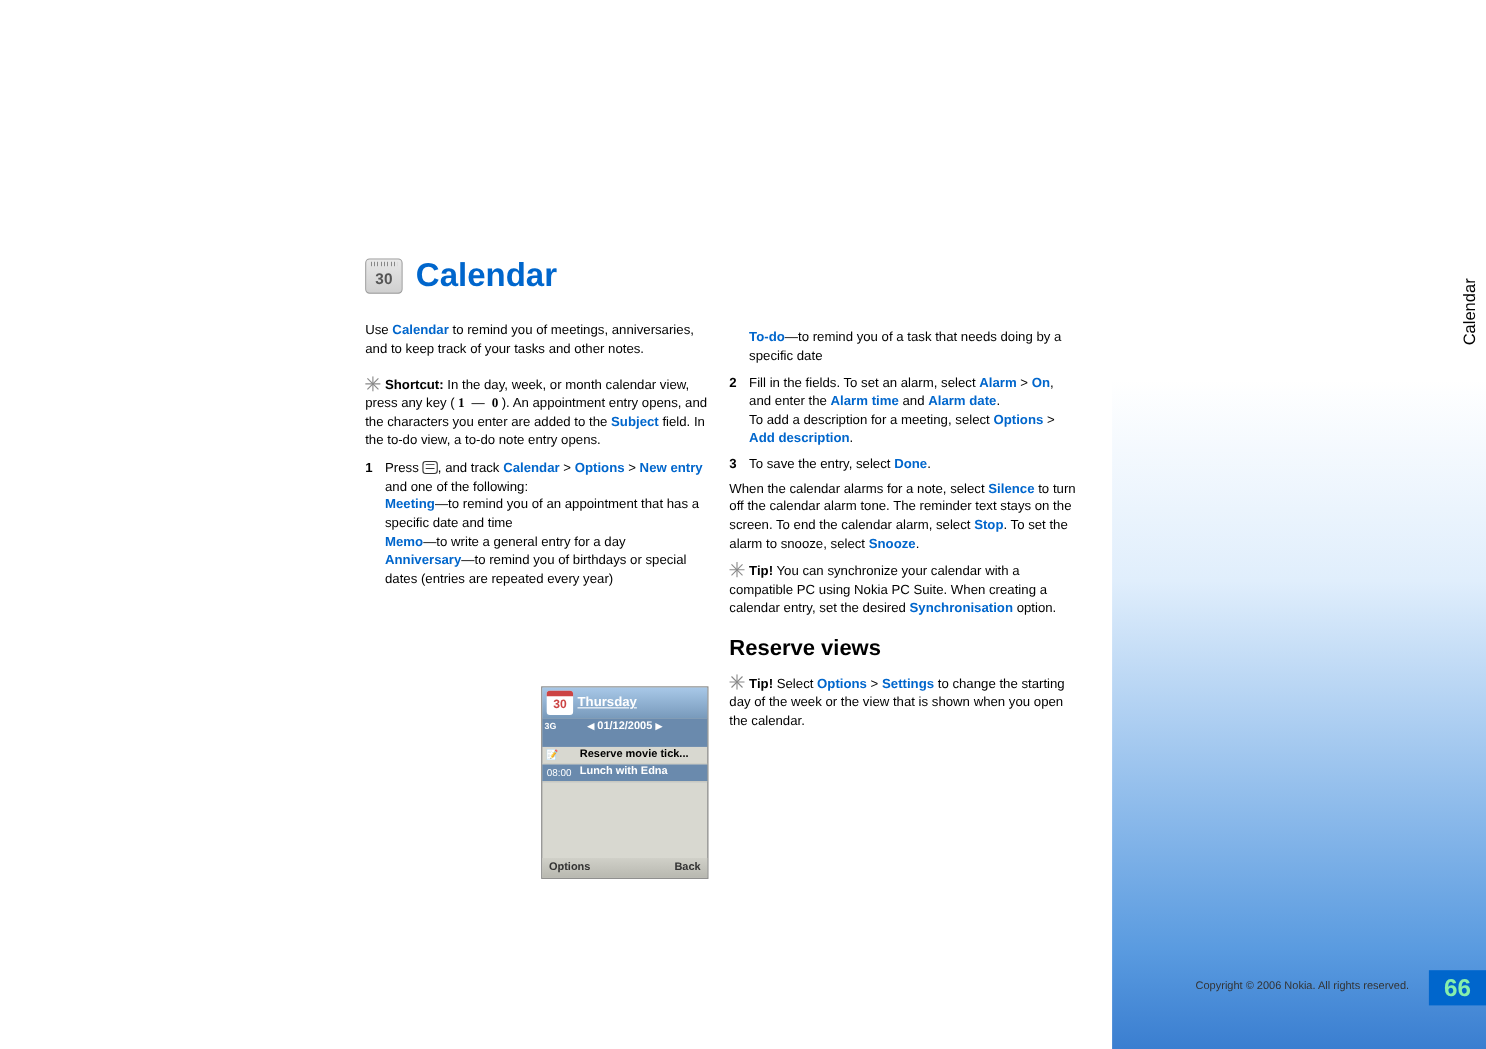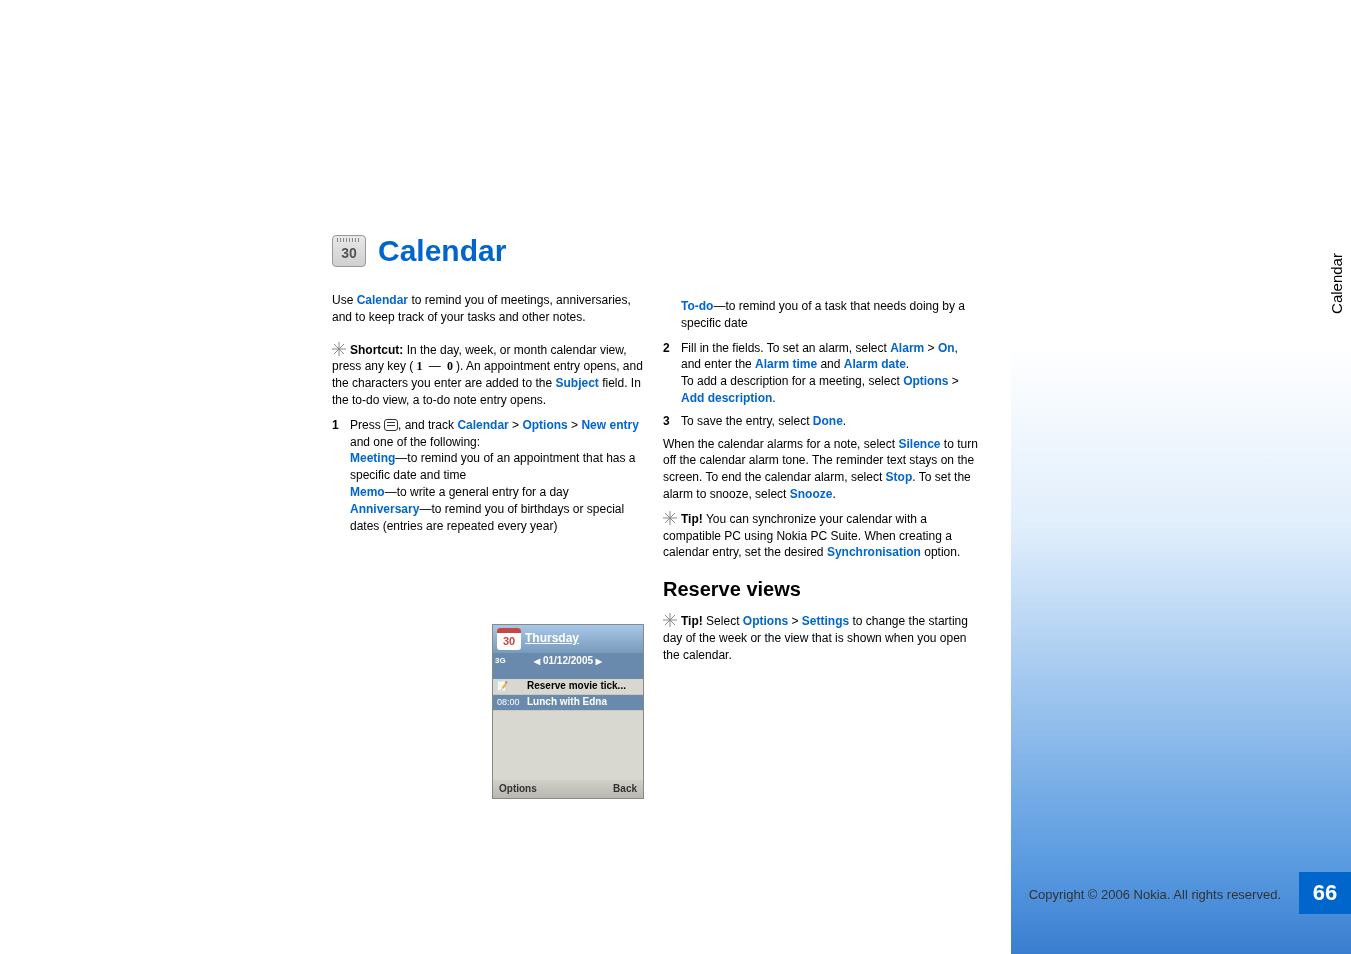--- a/index.html
+++ b/index.html
@@ -163,32 +163,32 @@
     top:345px;
     bottom:0;
     width:340px;
     background:linear-gradient(#fff 0%, #e0eefc 30%, #5a9be0 85%, #3a7ed0 100%);
     z-index:-1;
   }
   .page-num-box{
     position:absolute;
     right:0;
     bottom:40px;
-    width:52px;height:42px;
+    width:52px;height:32px;
     background:#0066cc;
-    color:#ffffff;
+    color:#86efac;
     font-size:22px;
     font-weight:bold;
     display:flex;align-items:center;justify-content:center;
   }
   .copyright{
     position:absolute;
     right:70px;
     bottom:52px;
-    font-size:13px;
+    font-size:10px;
     color:#333;
   }
   .menu-key-icon{
     display:inline-block;width:14px;height:12px;vertical-align:-2px;
     border:1px solid #333;border-radius:3px;position:relative;
   }
   .menu-key-icon::after{
     content:"";position:absolute;top:2px;left:2px;right:2px;bottom:2px;
     background:repeating-linear-gradient(#333 0 1px,transparent 1px 3px);
   }

